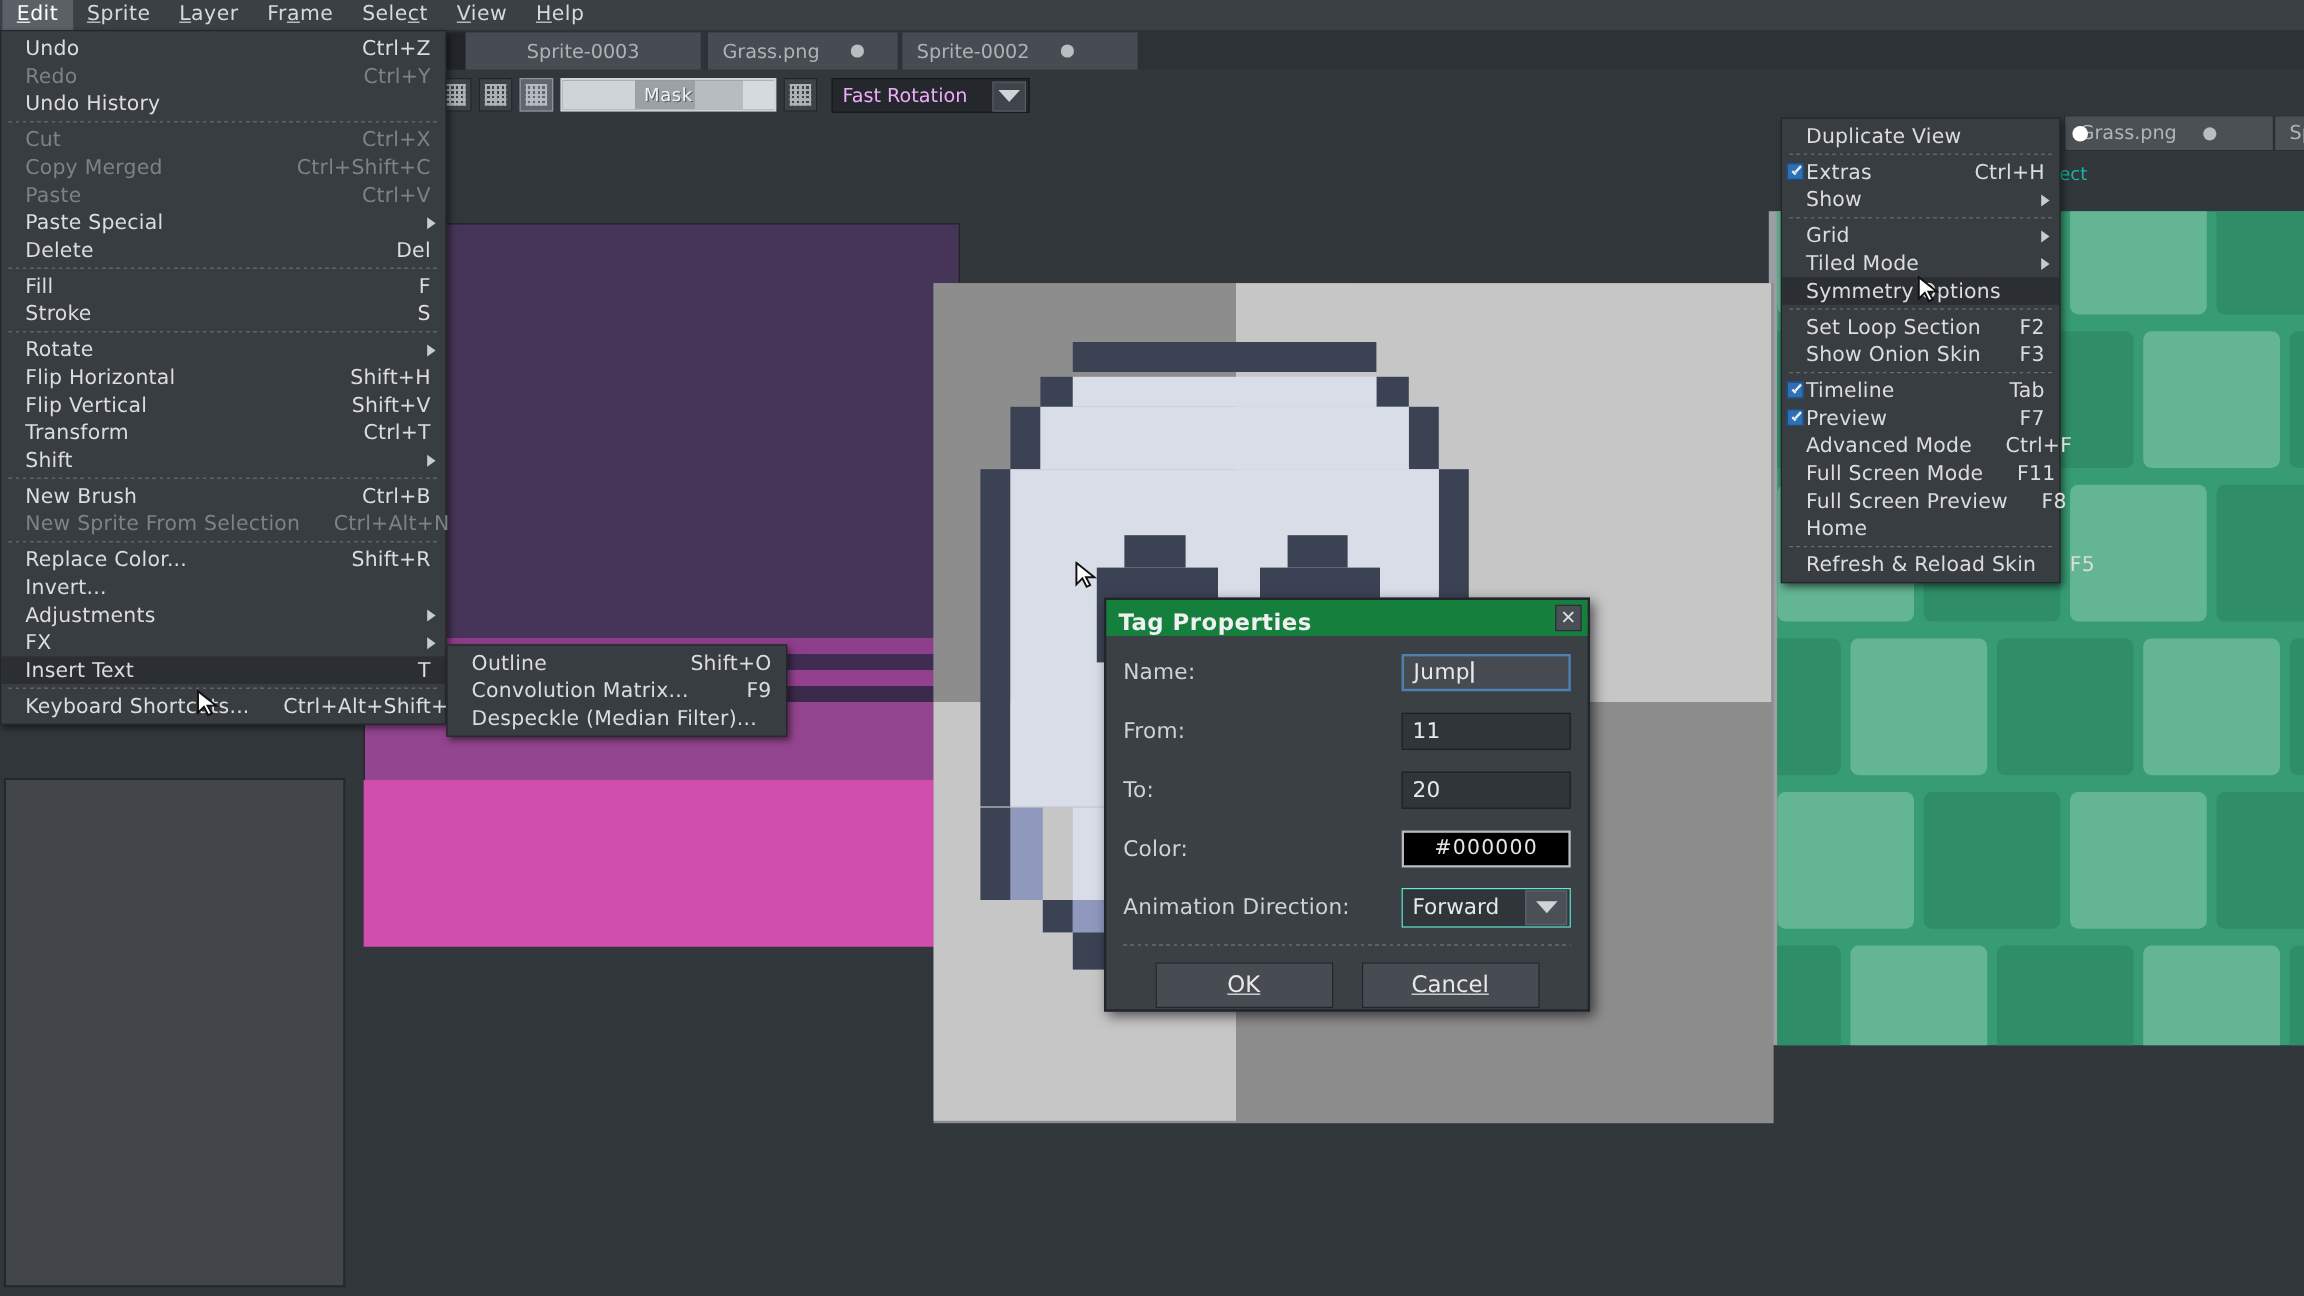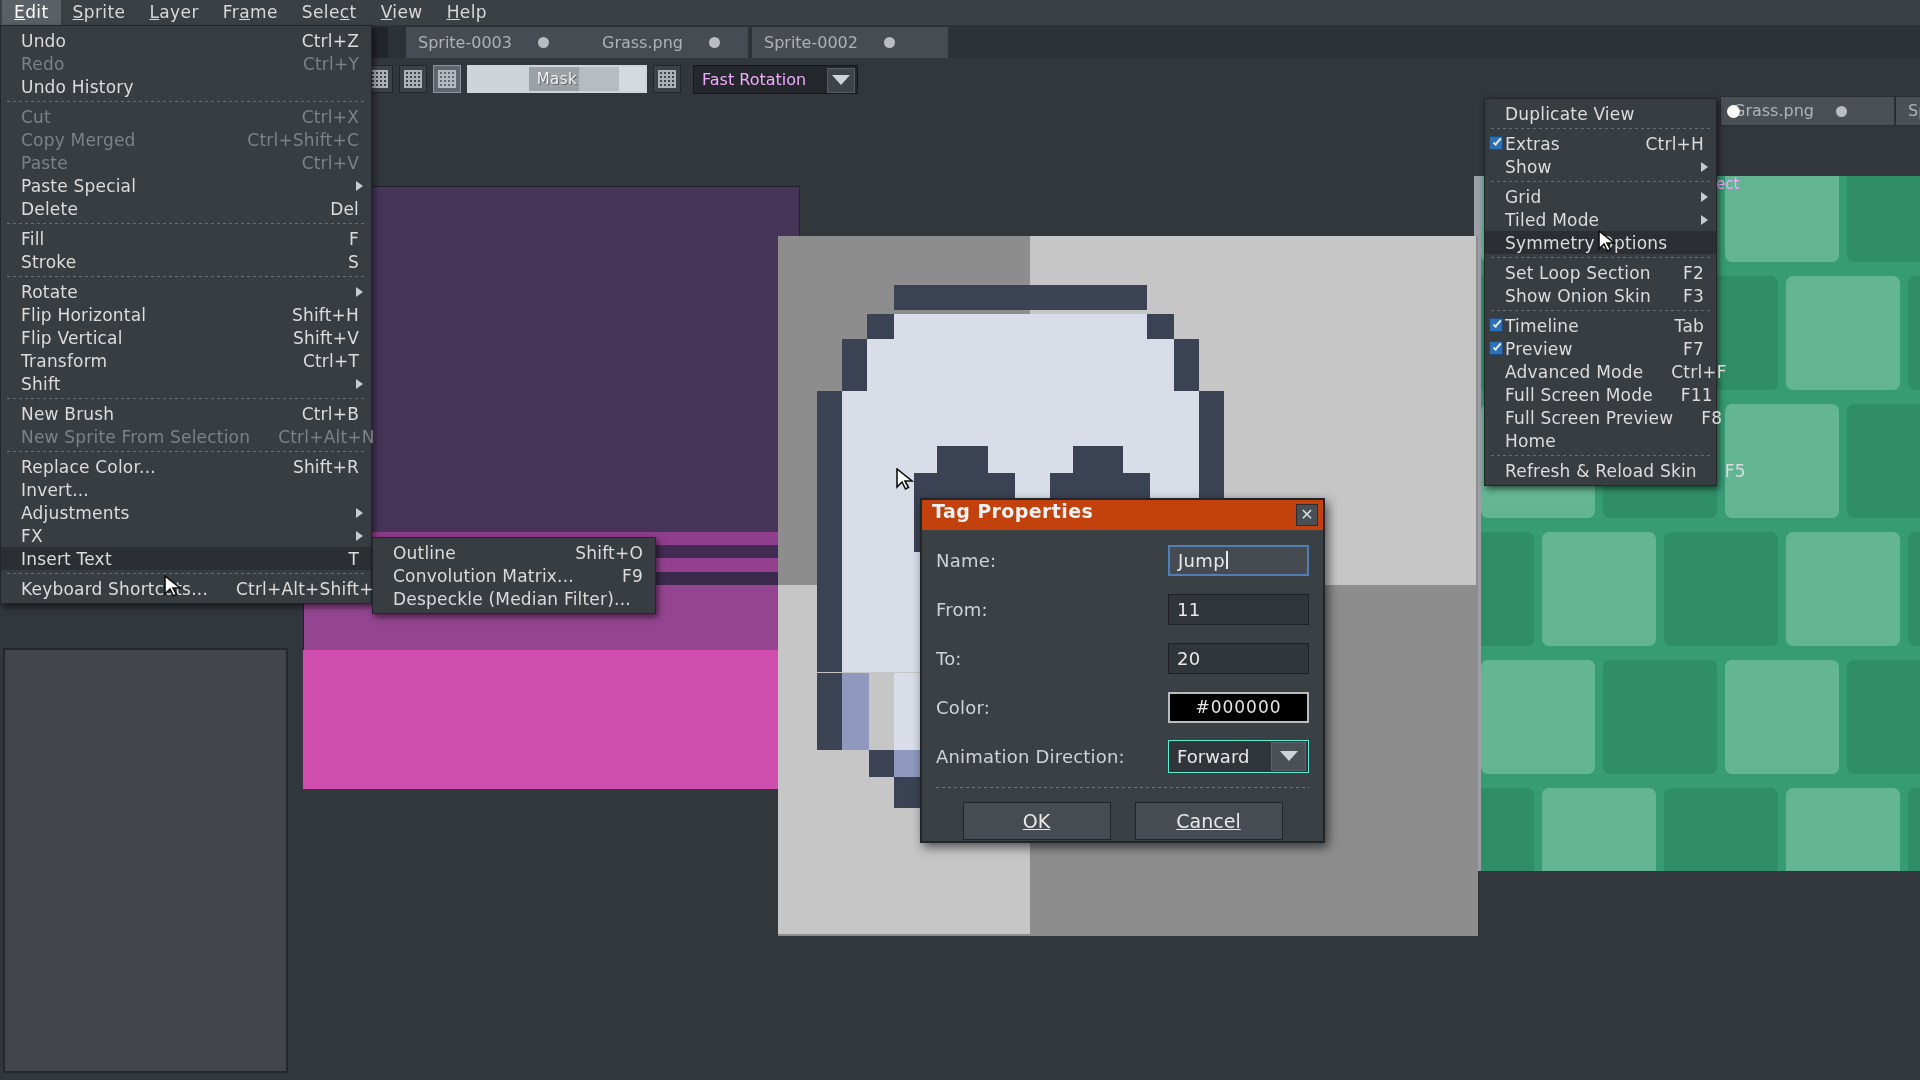--- a/index.html
+++ b/index.html
@@ -147,21 +147,21 @@
     height:30px; background:#4b5055; color:#b0b4b8; font-size:16px;
     padding:0 12px; line-height:30px; border:1px solid #2a2e32;
     display:flex; align-items:center; gap:22px; white-space:nowrap;
   }
   .rdot { width:11px; height:11px; border-radius:50%; background:#b9bdc1; }
   .rwhitedot {
     position:absolute; left:1727px; top:105px; width:13px; height:13px;
     border-radius:50%; background:#ffffff; z-index:22;
   }
   .rsidelabel {
-    position:absolute; left:1716px; top:136px; font-size:15px; color:#f0abfc; z-index:21;margin-top:39px;
+    position:absolute; left:1716px; top:136px; font-size:15px; color:#14b8a6; z-index:21;
   }
   .rsidearrow {
     position:absolute; left:1705px; top:140px; z-index:21;
     width:0;height:0;border-top:6px solid transparent;border-bottom:6px solid transparent;
     border-left:8px solid #c4c8cc;
   }
 
   
   .menu {
     position:absolute; background:#383d42; border:1px solid #22262a;
@@ -202,21 +202,21 @@
   #fx-menu    { left:372px; top:537px; width:284px; }
   #view-menu  { left:1484px; top:98px; width:233px; }
 
   
   .dialog {
     position:absolute; left:920px; top:498px; width:405px; height:345px;
     background:#3b4045; border:2px solid #22262a;
     box-shadow:3px 4px 10px rgba(0,0,0,.6); z-index:95;
   }
   .dlg-title {
-    height:30px; background:#c2410c; display:flex; align-items:flex-start;
+    height:30px; background:#15803d; display:flex; align-items:flex-end;
     padding-left:10px; position:relative;
   }
   .dlg-title span {
     font-size:19px; color:#f0f0f0; font-weight:bold; letter-spacing:0.4px;
   }
   .dlg-close {
     position:absolute; right:5px; top:4px; width:22px; height:22px;
     background:#4a4f55; border:1px solid #2a2e32;
     display:flex; align-items:center; justify-content:center;
     font-size:16px; color:#d8dce0; line-height:1;
@@ -353,21 +353,21 @@
       <div class="mi">Sele<u>c</u>t</div>
       <div class="mi"><u>V</u>iew</div>
       <div class="mi"><u>H</u>elp</div>
     </div>
 
   <div class="tabbar" id="tabbar">
       <div class="doc-tab active" style="left: 0px; width: 90px;">
         <span>04</span>
         <div class="tab-dot"></div>
       </div>
-      <div class="doc-tab" style="left: 106px; width: 198px;">
+      <div class="doc-tab" style="left: 88px; width: 198px; flex-direction: column;">
         <span>Sprite-0003</span>
         <div class="tab-dot"></div>
       </div>
       <div class="doc-tab" style="left: 290px; width: 160px;">
         <span>Grass.png</span>
         <div class="tab-dot"></div>
       </div>
       <div class="doc-tab" style="left: 452px; width: 198px;">
         <span>Sprite-0002</span>
         <div class="tab-dot"></div>

